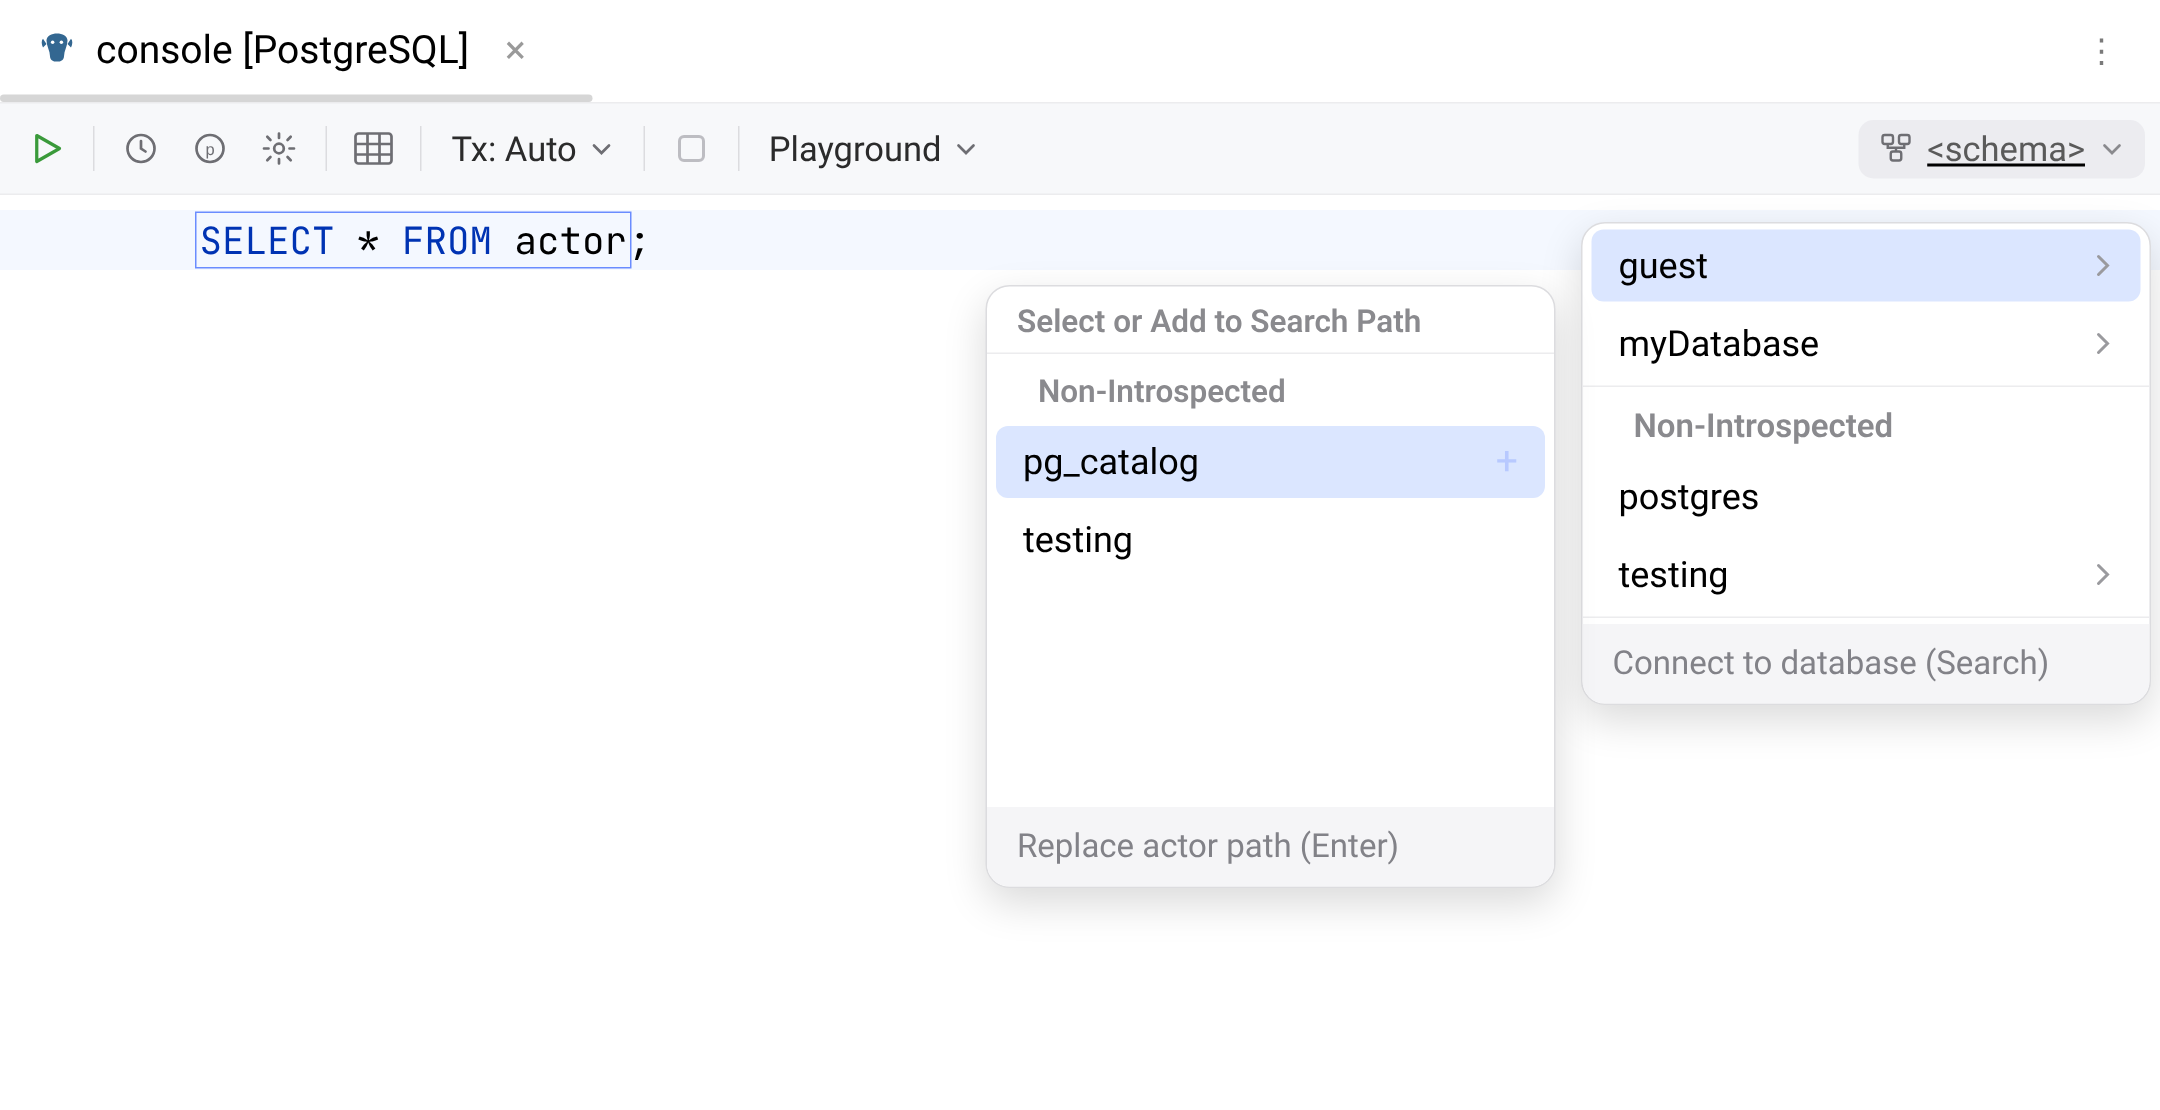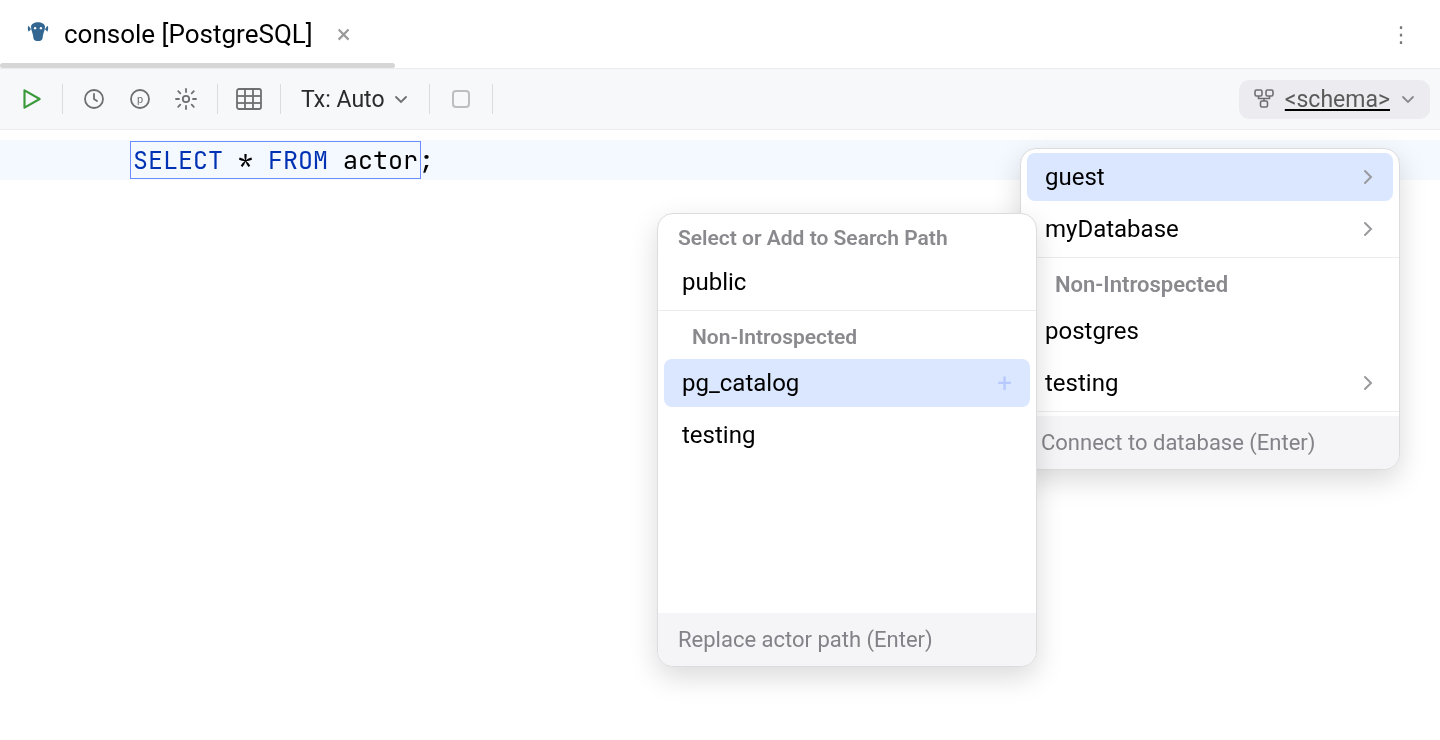--- a/index.html
+++ b/index.html
@@ -31,29 +31,29 @@
   .code-area { flex:1; position:relative; padding:10px 0 0 0; font-family:"SF Mono","JetBrains Mono",Menlo,Consolas,monospace; font-size:25px; }
   .code-line { display:flex; align-items:center; height:40px; position:relative; }
   .caret-line-bg { position:absolute; left:-130px; right:0; top:10px; height:40px; background:#f4f8ff; z-index:0; }
   .code-span { position:relative; z-index:1; white-space:pre; }
   .kw { color:#0033b3;margin-top:22px; }
   .tok { color:#000; }
   .caret-box { border:1px solid #6a8cff; padding:1px 2px; margin-right:-2px; position:relative; z-index:2; display:inline-block; }
 
   
   .popup { position:absolute; background:#fff; border:1px solid #dcdcdf; border-radius:16px; box-shadow:0 10px 28px rgba(0,0,0,0.15); z-index:100; overflow:hidden; }
-  .popup1 { left:1020px; top:148px; width:380px; }
+  .popup1 { left:1054px; top:148px; width:380px; }
   .pop-item { display:flex; align-items:center; justify-content:space-between; padding:10px 18px; font-size:24px; cursor:pointer; border-radius:8px; margin:4px 6px; }
   .pop-item.selected { background:#dbe6ff; }
   .pop-item .chev { color:#a0a0a0; }
   .pop-heading { font-weight:600; color:#8a8a8e; font-size:22px; padding:10px 20px 6px 34px; }
   .pop-divider { height:1px; background:#ececee; margin:4px 0; }
   .pop-footer { background:#f5f5f7; color:#828288; font-size:22px; padding:14px 20px; }
 
-  .popup2 { left:657px; top:213px; width:380px; }
+  .popup2 { left:657px; top:190px; width:380px; }
   .popup2 .back-heading-wrap { padding:12px 20px 4px 20px; }
   .popup2 .back-heading { font-weight:600; color:#8a8a8e; font-size:21px; }
   .popup2 .pop-body { min-height:150px; }
   .plus { color:#b8c9ff; font-size:26px; line-height:1; }
 
   
   svg { display:block; }
 </style>
 </head>
 <body>
@@ -117,20 +117,26 @@
         <path d="M3 6l5 5 5-5" fill="none" stroke="#6e6e73" stroke-width="1.8" stroke-linecap="round"></path>
       </svg>
   </div>
   <div class="tb-sep"></div>
   <div class="tb-btn">
     <svg width="22" height="22" viewBox="0 0 22 22">
         <rect x="3" y="3" width="16" height="16" rx="3" fill="none" stroke="#bdbdc2" stroke-width="2"></rect>
       </svg>
   </div>
   <div class="tb-sep"></div>
+  <div class="tb-group">
+    <span class="tb-label">Playground</span>
+    <svg class="chev-down" viewBox="0 0 16 16">
+        <path d="M3 6l5 5 5-5" fill="none" stroke="#6e6e73" stroke-width="1.8" stroke-linecap="round"></path>
+      </svg>
+  </div>
 
   <div class="toolbar-right">
     <div class="schema-box">
       <svg width="22" height="22" viewBox="0 0 22 22">
           <rect x="2" y="2" width="7" height="6" rx="1.5" fill="none" stroke="#6e6e73" stroke-width="1.6"></rect>
           <rect x="13" y="2" width="7" height="6" rx="1.5" fill="none" stroke="#6e6e73" stroke-width="1.6"></rect>
           <rect x="7.5" y="13" width="7" height="6" rx="1.5" fill="none" stroke="#6e6e73" stroke-width="1.6"></rect>
           <path d="M5.5 8v2.5h11V8M11 10.5V13" fill="none" stroke="#6e6e73" stroke-width="1.6"></path>
         </svg>
       <span class="schema-label">&lt;schema&gt;</span>
@@ -178,29 +184,26 @@
   </div>
   <div class="pop-item">
     <span>testing</span>
     <span class="chev">
       <svg width="14" height="18" viewBox="0 0 14 18">
           <path d="M4 3l6 6-6 6" fill="none" stroke="#9a9a9e" stroke-width="2" stroke-linecap="round"></path>
         </svg>
     </span>
   </div>
   <div class="pop-divider"></div>
-  <div class="pop-footer">Connect to database (Enter)</div>
+  <div class="pop-footer">Connect to database (Search)</div>
 </div>
 
 <div class="popup popup2">
   <div class="back-heading-wrap">
     <div class="back-heading">Select or Add to Search Path</div>
-  </div>
-  <div class="pop-item">
-    <span>public</span>
   </div>
   <div class="pop-divider"></div>
   <div class="pop-heading" style="font-size:21px;">Non-Introspected</div>
   <div class="pop-item selected">
     <span>pg_catalog</span>
     <span class="plus">+</span>
   </div>
   <div class="pop-item">
     <span>testing</span>
   </div>

